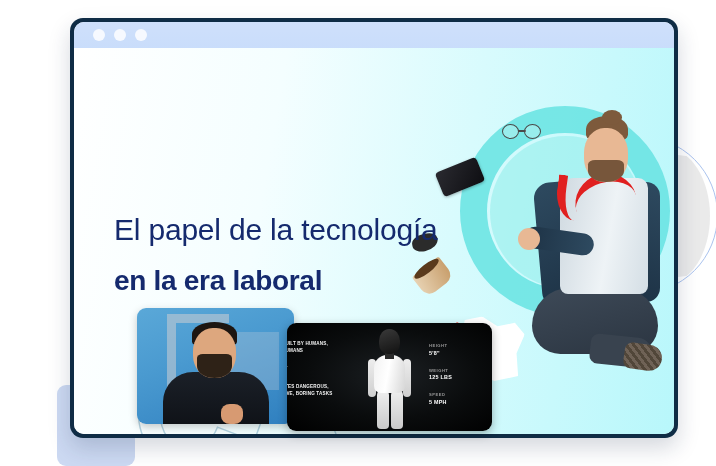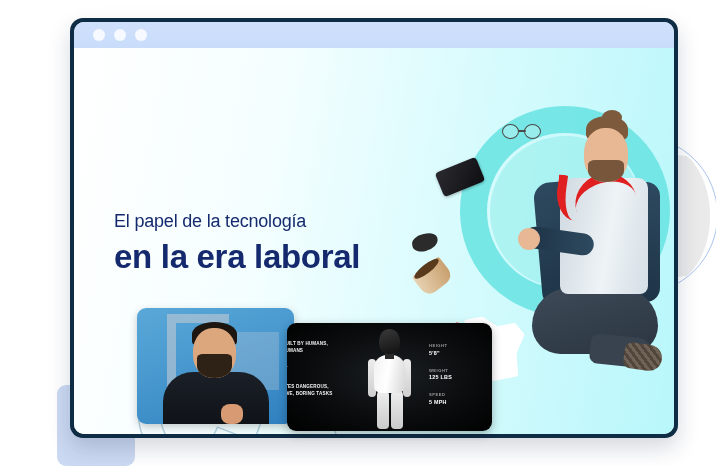--- a/index.html
+++ b/index.html
@@ -78,26 +78,26 @@
     font-size: 150px; font-weight: 700; letter-spacing: 2px;
     color: transparent;
     -webkit-text-stroke: 1.4px rgba(44,120,160,.33);
     font-family: "Liberation Sans", sans-serif;
     z-index: 1; pointer-events: none; line-height: 1;
   }
   .title-block {
     position: absolute; left: 40px; top: 162px; z-index: 4; width: 340px;
   }
   .title-line1 {
-    font-size: 18px; font-weight: 400; color: #152a6e;
+    font-size: 30px; font-weight: 400; color: #152a6e;
     letter-spacing: -.2px; line-height: 1.32; white-space: nowrap;
   }
   .title-line2 {
-    font-size: 33px; font-weight: 700; color: #152a6e;
-    letter-spacing: -.3px; line-height: 1.32; margin-top: 1px; white-space: nowrap;
+    font-size: 28px; font-weight: 700; color: #152a6e;
+    letter-spacing: -.3px; line-height: 1.32; margin-top: 13px; white-space: nowrap;
   }
 
   
   .hero { position: absolute; right: 0; top: 0; width: 268px; height: 100%; z-index: 2; }
   .hero-arc {
     position: absolute; right: 4px; top: 58px; width: 210px; height: 210px;
     border-radius: 50%; border: 27px solid #66e3e2; opacity: .85;
     clip-path: polygon(0 0, 100% 0, 100% 100%, 0 100%);
   }
   .hero-arc2 {

